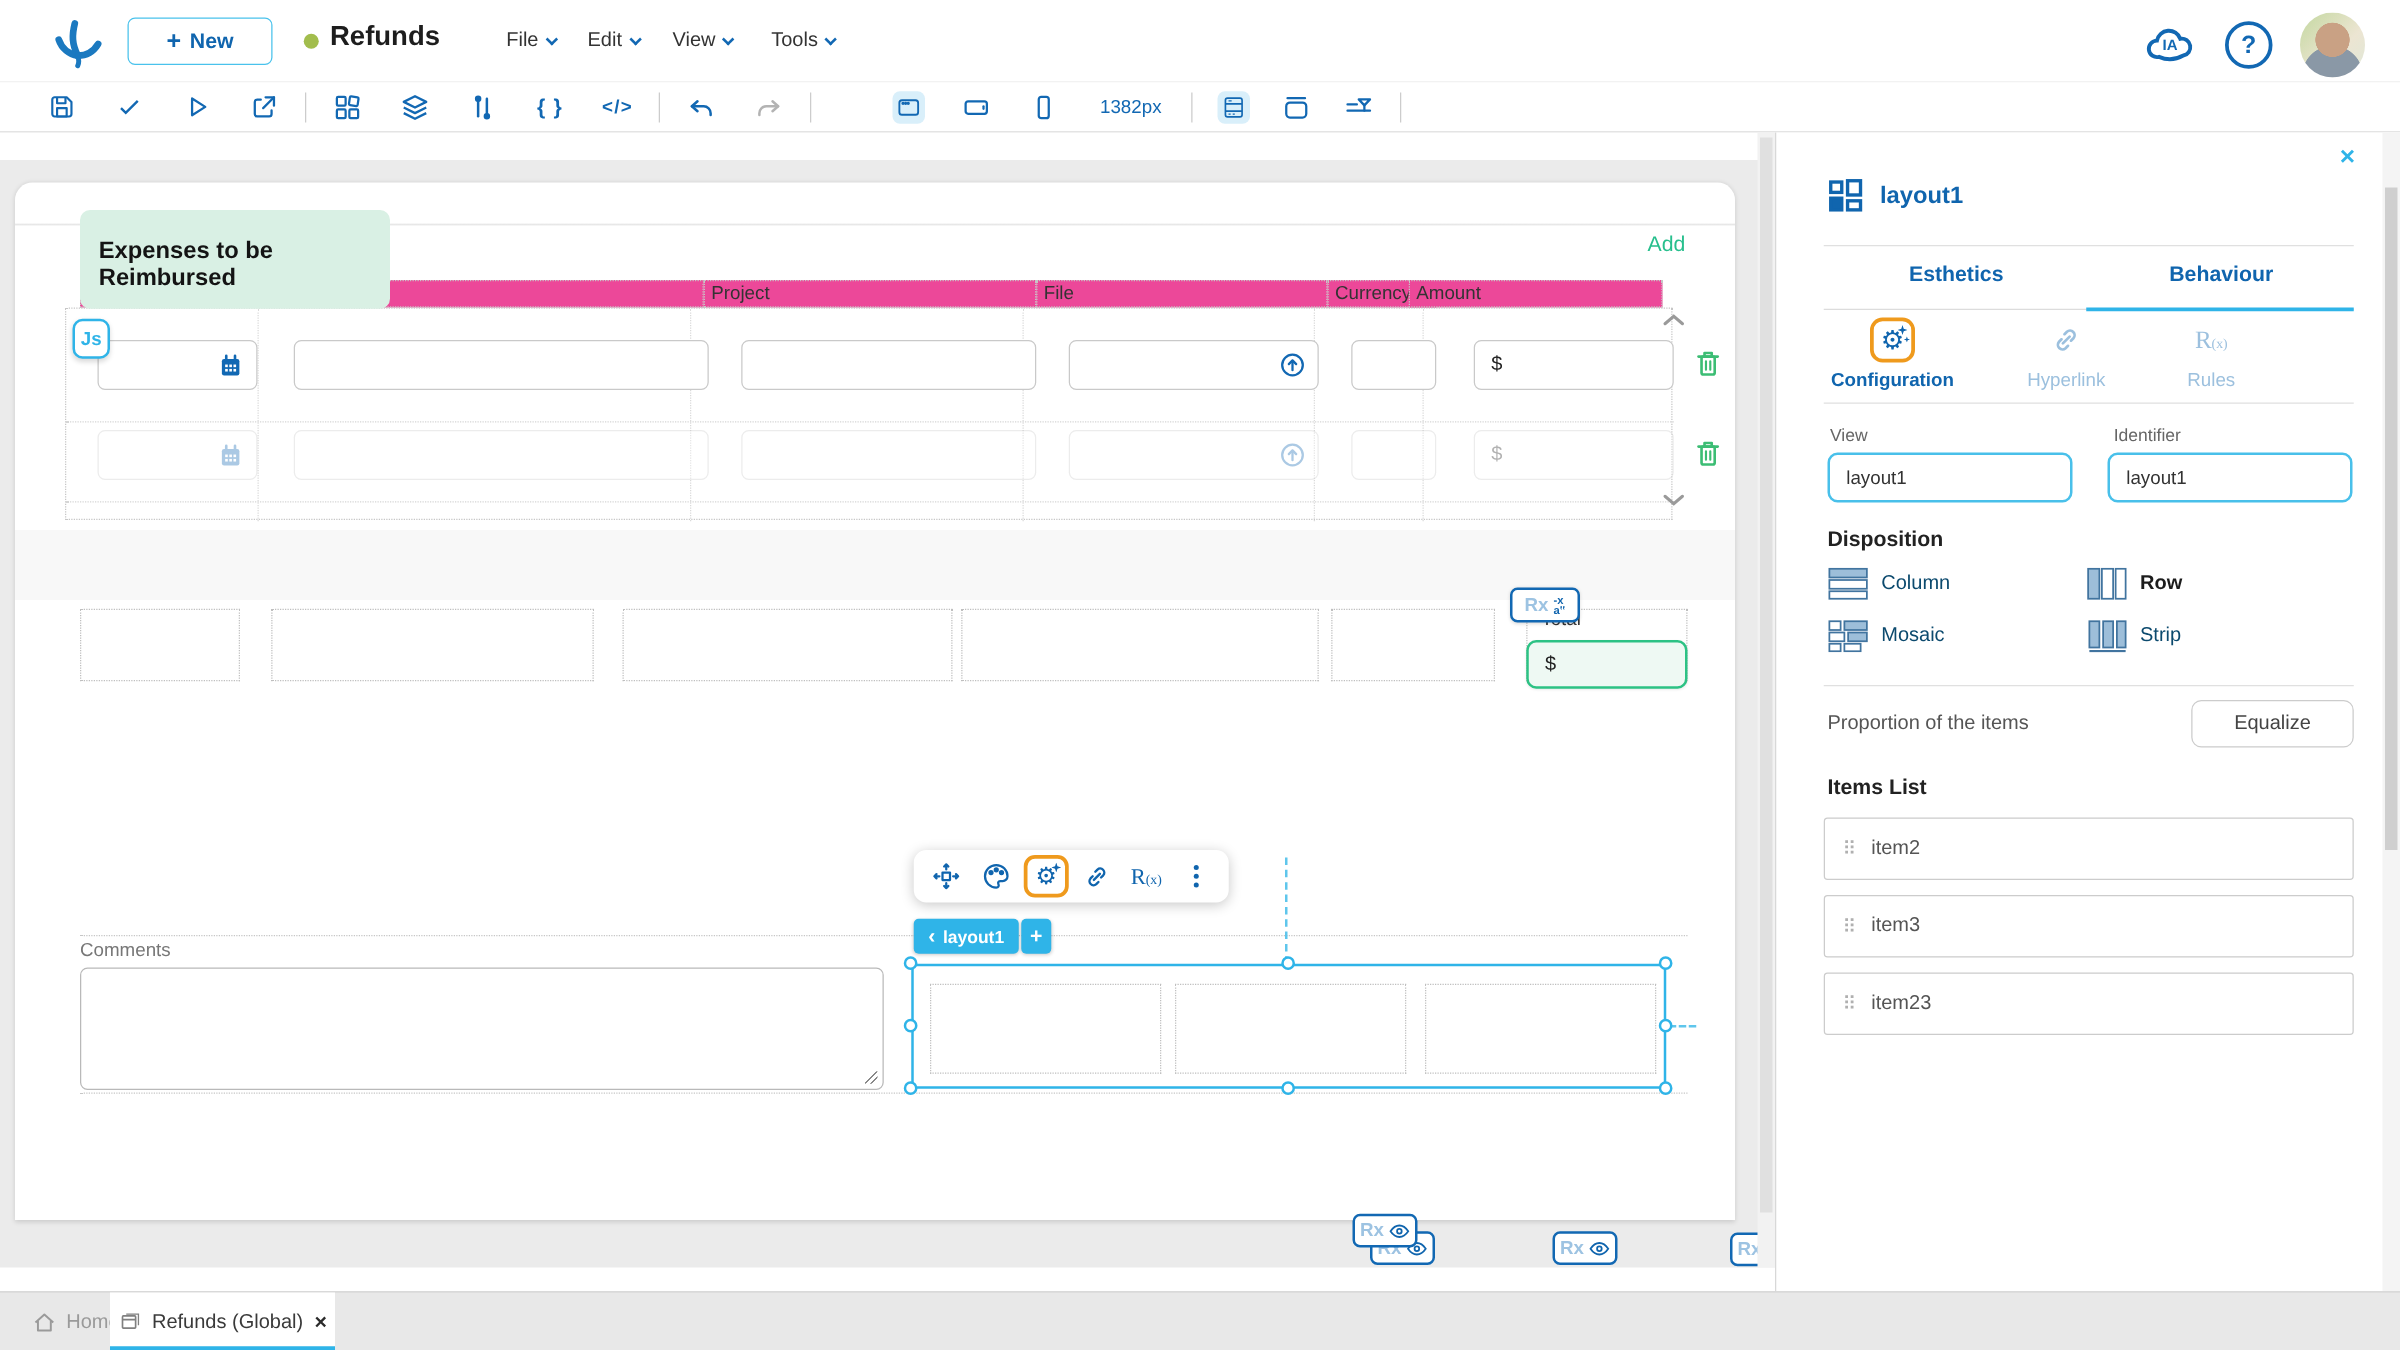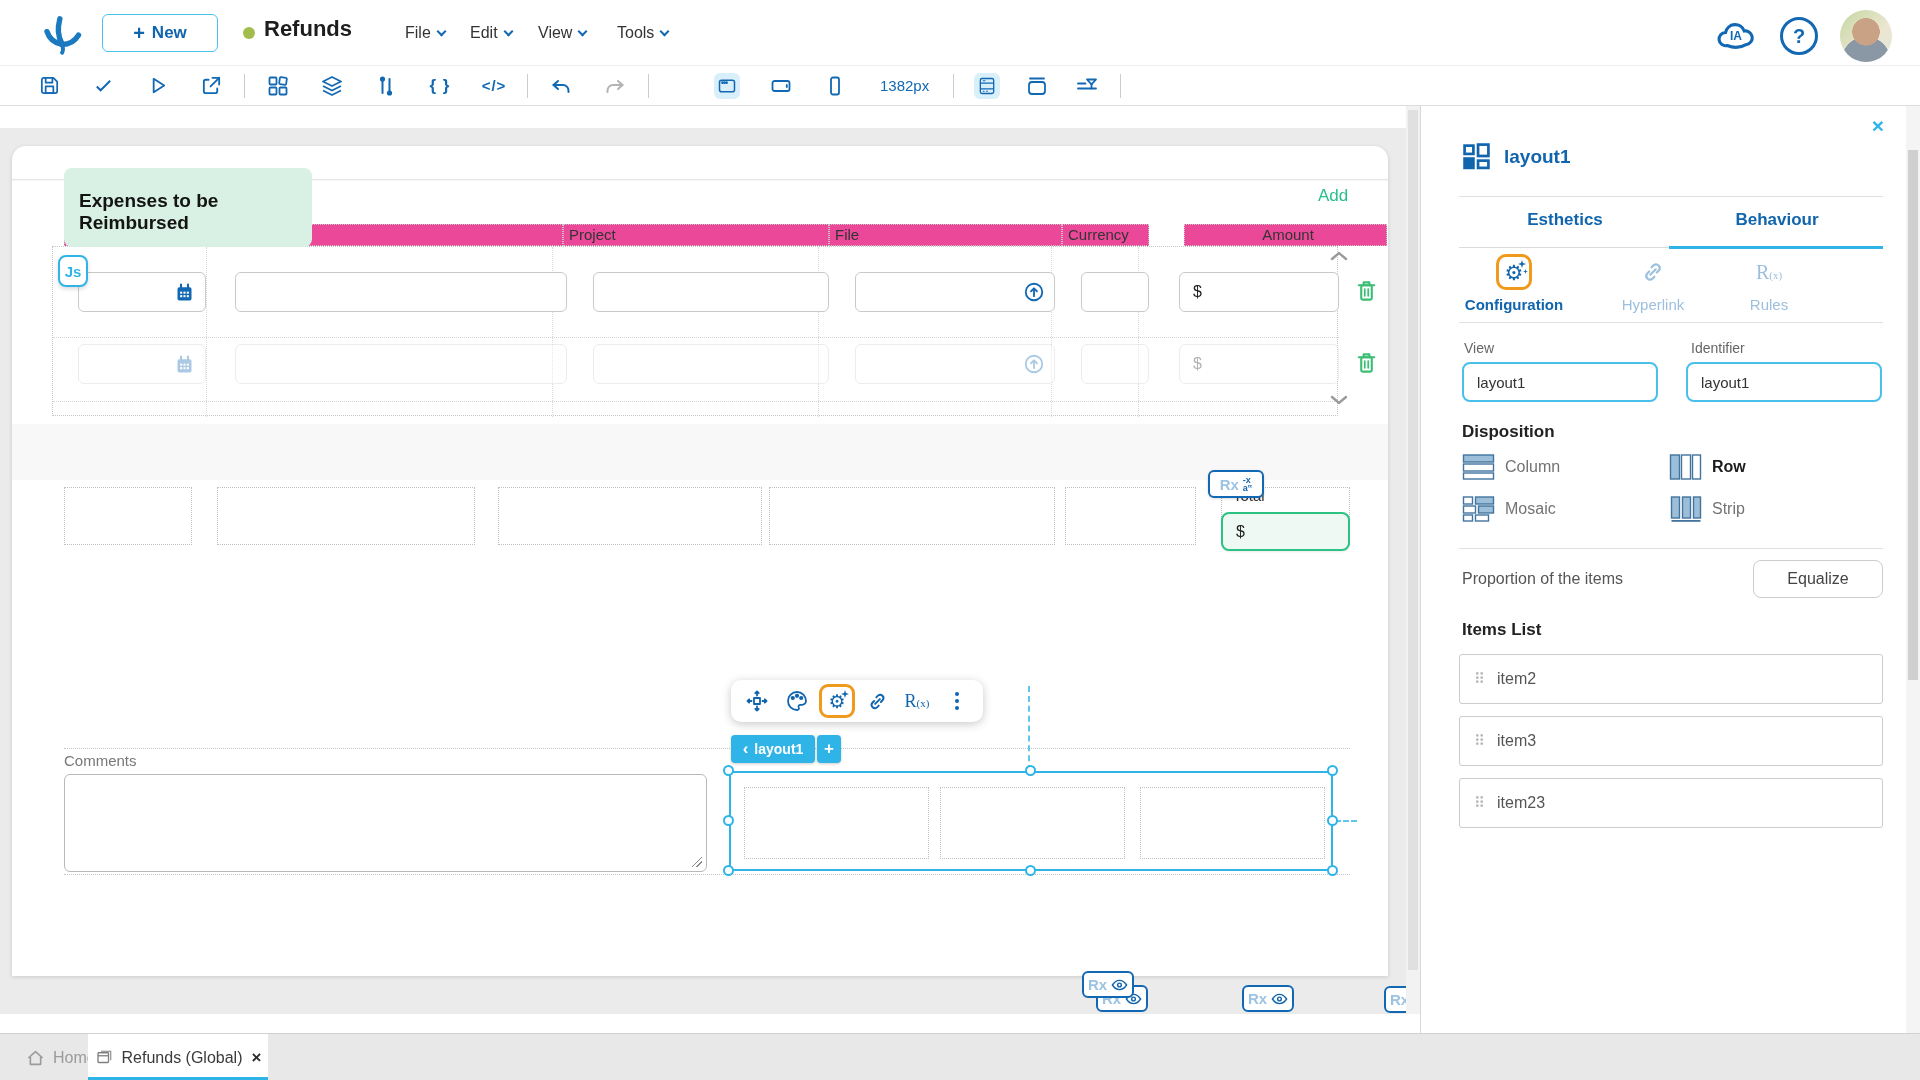--- a/index.html
+++ b/index.html
@@ -119,21 +119,21 @@
   .p-tab-active { position:absolute; left:248px; top:140px; width:214px; height:3px; background:#2fb4e8; }
   .subtab { position:absolute; top:148px; width:120px; display:flex; flex-direction:column; align-items:center; gap:6px; cursor:pointer; }
   .subtab .lbl { font-size:15px; font-weight:bold; }
   .subtab.on .lbl { color:#1065ae; }
   .subtab.off { color:#9cc0de; } .subtab.off .lbl { color:#9cc0de; font-weight:normal; }
   .cfg-icon-box { width:36px; height:36px; border:3px solid #ef9a1d; border-radius:10px; display:flex; align-items:center; justify-content:center; position:relative; }
   .field-label { position:absolute; font-size:14px; color:#666; }
   .p-input { position:absolute; width:196px; height:40px; border:2px solid #49c0ea; border-radius:8px; font-size:15px; color:#333;
              display:flex; align-items:center; padding-left:13px; background:#fff; }
   .sec-head { position:absolute; font-size:17px; font-weight:bold; color:#222; }
-  .disp-opt { position:absolute; display:flex; align-items:center; gap:10px; font-size:16px; color:#737373; cursor:pointer; }
+  .disp-opt { position:absolute; display:flex; align-items:center; gap:10px; font-size:16px; color:#0c4a6e; cursor:pointer; }
   .disp-opt.sel { font-weight:bold; color:#1c1c1c; }
   .eq-btn { position:absolute; left:332px; top:454px; width:130px; height:38px; border:1px solid #ccc; border-radius:8px; background:#fff;
             font-size:16px; color:#444; display:flex; align-items:center; justify-content:center; cursor:pointer; }
   .prop-label { position:absolute; left:41px; top:464px; font-size:16px; color:#555; }
   .item-box { position:absolute; left:38px; width:424px; height:50px; border:1px solid #ccc; border-radius:3px; display:flex; align-items:center;
               gap:12px; padding-left:14px; font-size:16px; color:#555; background:#fff; }
   .drag { color:#b0b0b0; font-size:15px; cursor:grab; }
   .pv-scroll { position:absolute; right:0; top:0; width:14px; height:927px; background:#f4f4f4; }
   .pv-thumb { position:absolute; left:2px; top:44px; width:10px; height:530px; background:#cfcfcf; }
 
@@ -323,21 +323,21 @@
     <div class="mint-box abs" style="left:64px; top:62px; width:248px; height:79px; z-index:2;">
       <span>Expenses to be Reimbursed</span>
     </div>
     <div class="abs add-link" style="left:1318px; top:80px;">Add</div>
 
     <div class="th-cell" style="left:64px; width:153px;">Date</div>
     <div class="th-cell" style="left:217px; width:346px;">Concept</div>
     <div class="th-cell" style="left:563px; width:266px;">Project</div>
     <div class="th-cell" style="left:829px; width:233px;">File</div>
     <div class="th-cell" style="left:1062px; width:87px;">Currency</div>
-    <div class="th-cell" style="left:1184px; width:203px;text-align:center;">Amount</div>
+    <div class="th-cell" style="left:1127px; width:203px;">Amount</div>
 
     <div class="grid-box">
       <div class="vsep" style="left:153px;"></div>
       <div class="vsep" style="left:499px;"></div>
       <div class="vsep" style="left:765px;"></div>
       <div class="vsep" style="left:998px;"></div>
       <div class="vsep" style="left:1085px;"></div>
       <div class="hsep" style="top:90px;"></div>
       <div class="hsep" style="top:154px;"></div>
     </div>

